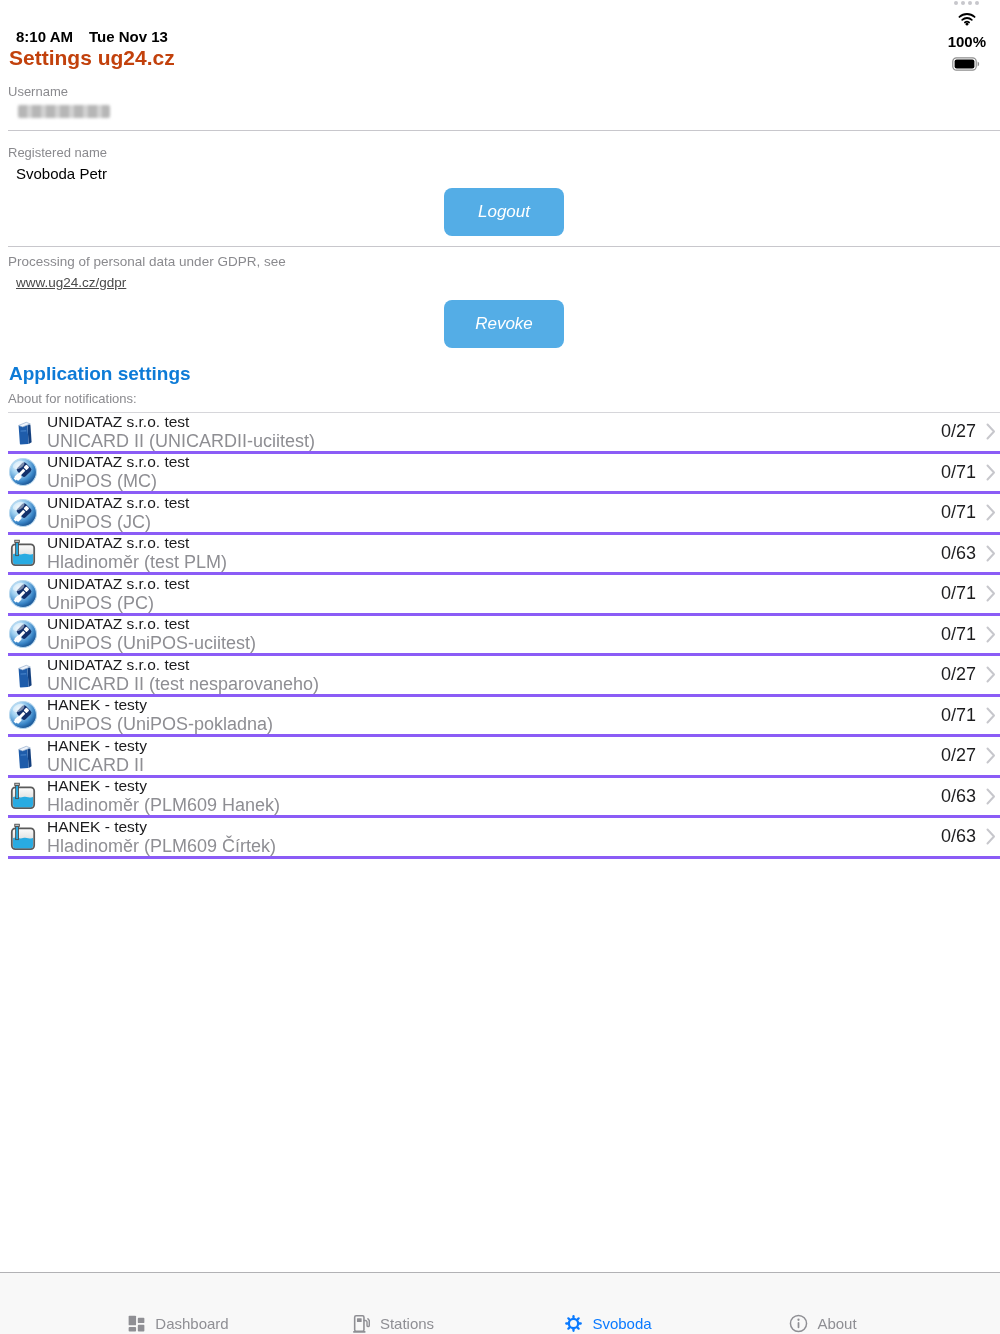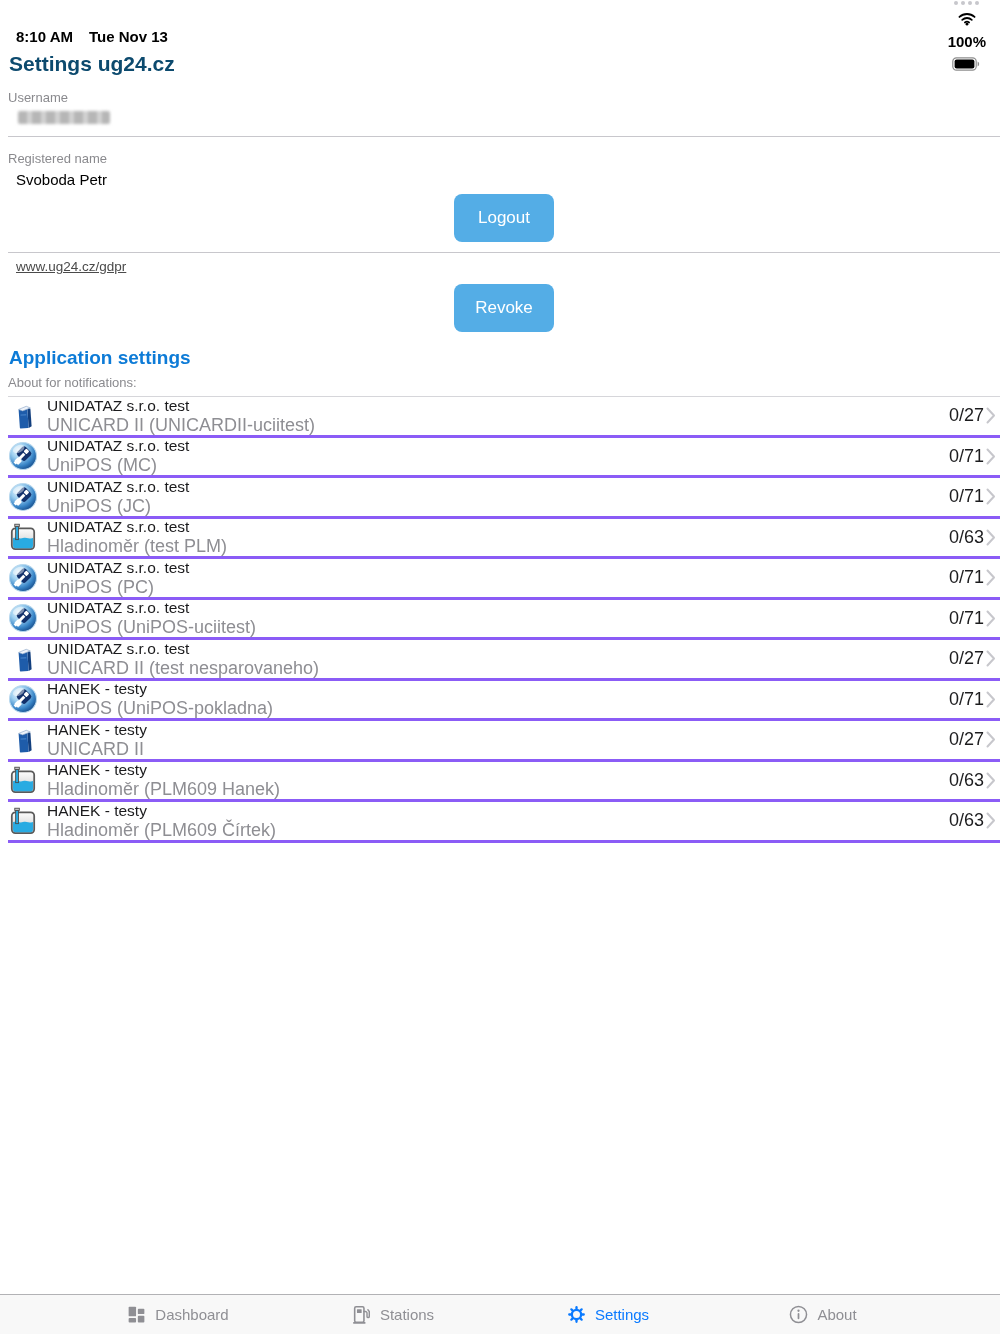--- a/index.html
+++ b/index.html
@@ -10,47 +10,47 @@
   .status-bar { height:26px; display:flex; justify-content:space-between; align-items:center; padding:6px 14px 0 16px; font-size:15px; font-weight:600; color:#000;margin-top:20px; }
   .status-left { display:flex; gap:16px; }
   .status-right { display:flex; align-items:center; gap:7px;flex-direction:column; }
   .cell-dots { display:flex; gap:3px; align-items:center; }
   .cell-dots i { width:4px; height:4px; border-radius:50%; background:#c7c7cc; display:block; }
   .wifi { width:18px; height:14px; color:#000; }
   .battery-svg { width:29px; height:14px; }
 
   
   .content { padding:0 0 0 8px; }
-  h1.page-title { font-size:21px; font-weight:700; color:#0c4a6e; margin:6px 0 8px 1px; }
+  h1.page-title { font-size:21px; font-weight:700; color:#c2410c; margin:0 0 8px 1px; }
   .field-label { font-size:13px; color:#8a8a8e; margin-top:14px; }
   .field-value { font-size:15px; color:#000; margin:5px 3px 6px 8px; }
   .redacted { display:inline-block; width:92px; height:13px; margin:6px 0 8px 10px; border-radius:2px;
               background:repeating-linear-gradient(90deg,#b6b6b6 0 9px,#d2d2d2 9px 14px); filter:blur(1.4px); }
   .divider { border-top:1px solid #c8c7cc; margin-right:0; }
   .btn-row { display:flex; justify-content:center; margin:3px 0 10px 0; }
-  .blue-btn { width:100px; height:48px; border:none; border-radius:8px; background:#54ade6; color:#fff; font-size:17px; font-family:inherit; cursor:pointer; }
+  .blue-btn { width:120px; height:48px; border:none; border-radius:8px; background:#54ade6; color:#fff; font-size:17px; font-family:inherit; cursor:pointer;font-style:italic; }
   .gdpr-text { font-size:13.5px; color:#8a8a8e; margin-top:7px; }
   .gdpr-link { display:inline-block; font-size:13.5px; color:#4a4a4a; text-decoration:underline; margin:6px 0 7px 8px; cursor:pointer; }
 
   h2.section-title { font-size:19px; font-weight:700; color:#0d7bd7; margin:15px 12px 6px 1px; }
   .events-label { font-size:13px; color:#8a8a8e; margin-bottom:6px; }
 
   
   .rows { border-top:1px solid #d6d6da; }
   .row { display:flex; align-items:center; height:40.5px; border-bottom:3px solid #8b5cf6; padding-right:4px; cursor:pointer; }
   .row-icon { width:28px; height:28px; flex:0 0 30px; margin-right:9px; display:block; }
   .row-icon.narrow { width:22px; }
   .row-text { flex:1 1 auto; min-width:0; line-height:1.12; }
   .row-title { font-size:15.5px; font-weight:500; color:#1b1b1d; }
   .row-sub { font-size:18px; color:#8e8e93; margin-top:1px; }
-  .row-count { font-size:18px; color:#1c1c1e; margin-right:2px; }
+  .row-count { font-size:18px; color:#1c1c1e; margin-right:10px; }
   .chev { width:10px; height:17px; flex:0 0 10px; }
 
   
-  .tab-bar { position:absolute; left:0; bottom:0; width:1000px; height:40px; background:#f8f8f8; border-top:1px solid #b2b2b5; display:flex; justify-content:center; align-items:center; }
+  .tab-bar { position:absolute; left:0; bottom:0; width:1000px; height:62px; background:#f8f8f8; border-top:1px solid #b2b2b5; display:flex; justify-content:center; align-items:flex-end; }
   .tab { width:215px; display:flex; justify-content:center; align-items:center; gap:8px; color:#8f8f94; font-size:15px; cursor:pointer; }
   .tab.active { color:#0a7aff; }
   .tab svg { width:21px; height:21px; }
 </style>
 </head>
 <body>
 
 <svg width="0" height="0" style="position:absolute" aria-hidden="true">
   <defs>
     <radialGradient id="g-sphere" cx="35%" cy="30%" r="80%">
@@ -175,20 +175,21 @@
   <div class="divider"></div>
 
   <div class="field-label">Registered name</div>
   <div class="field-value">Svoboda Petr</div>
 
   <div class="btn-row">
     <button class="blue-btn">Logout</button>
   </div>
   <div class="divider"></div>
 
+  <div class="gdpr-text">Processing of personal data under GDPR, see</div>
   <a class="gdpr-link">www.ug24.cz/gdpr</a>
 
   <div class="btn-row">
     <button class="blue-btn">Revoke</button>
   </div>
 
   <h2 class="section-title">Application settings</h2>
   <div class="events-label">About for notifications:</div>
 
   <div class="rows">
@@ -360,21 +361,21 @@
   <div class="tab">
     <svg>
         <use href="#sym-pump"></use>
       </svg>
     <span>Stations</span>
   </div>
   <div class="tab active">
     <svg>
         <use href="#sym-gear"></use>
       </svg>
-    <span>Settings</span>
+    <span>Svoboda</span>
   </div>
   <div class="tab">
     <svg>
         <use href="#sym-info"></use>
       </svg>
     <span>About</span>
   </div>
 </div>
 
 </body></html>

